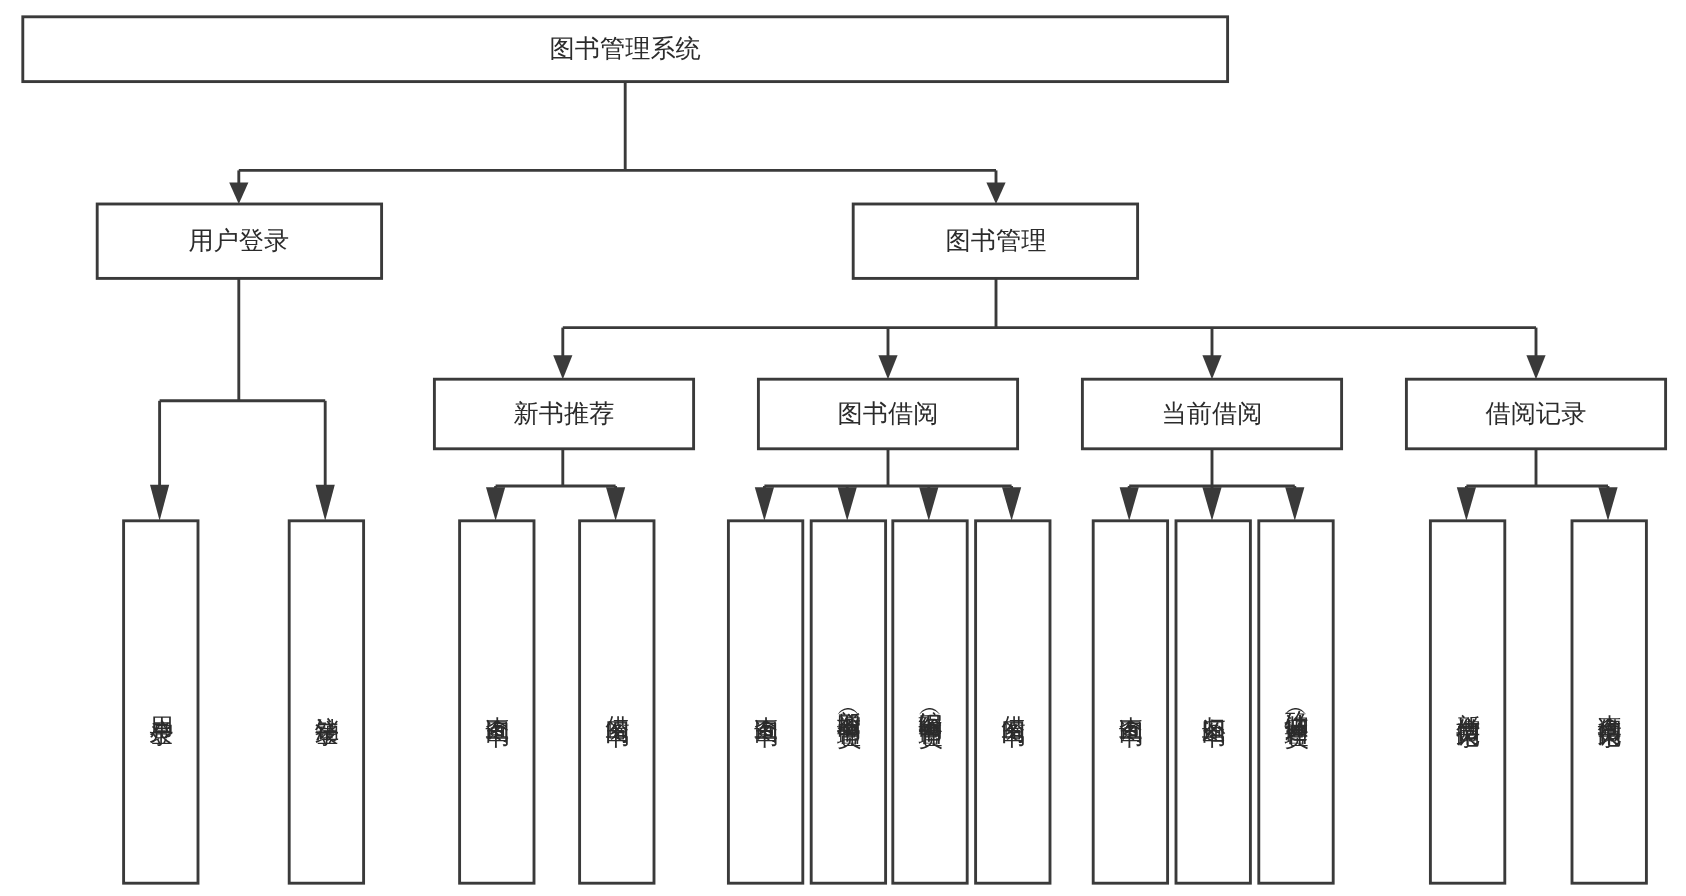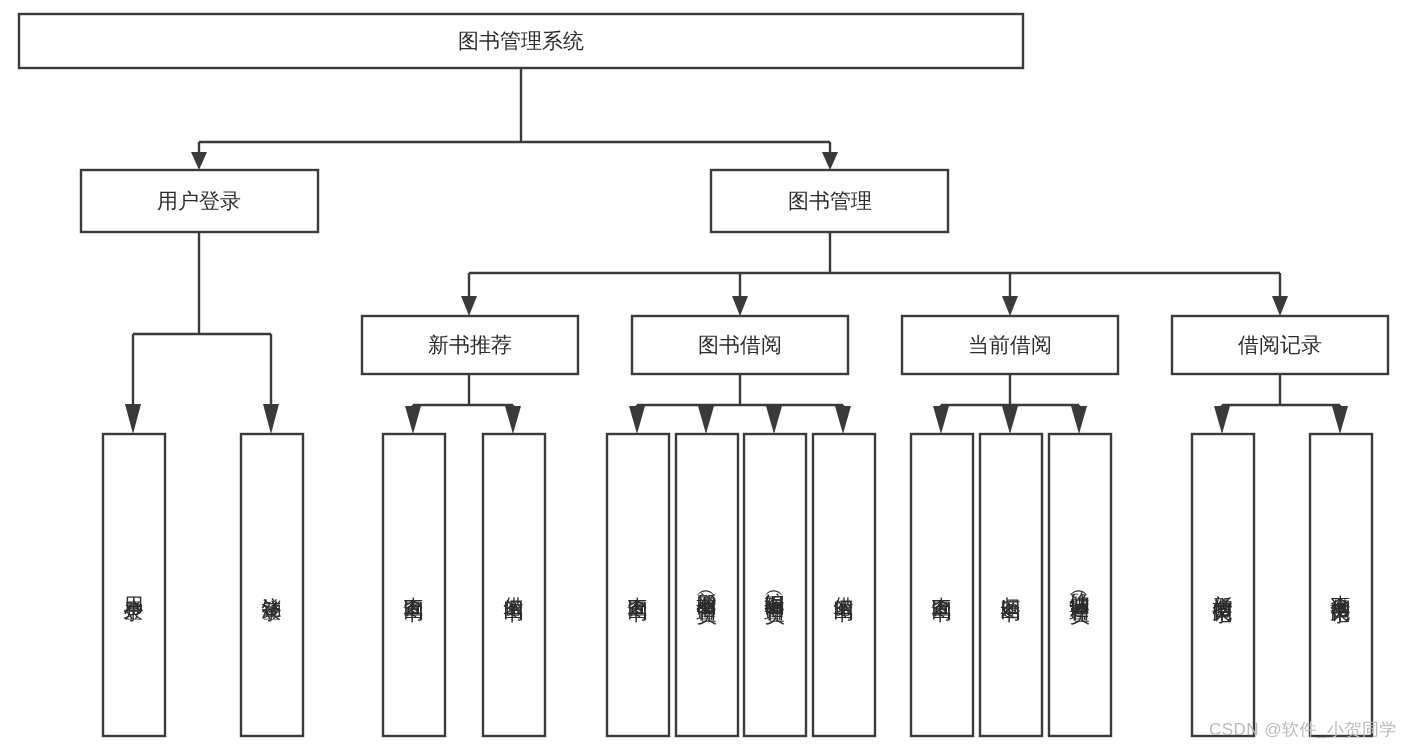--- a/index.html
+++ b/index.html
@@ -237,15 +237,14 @@
       <text class="node-label-v" x="1223" y="585">新增借阅记录</text>
     </g>
 
     <g>
       <rect class="node-box" x="1310" y="434" width="62" height="302"></rect>
       <text class="node-label-v" x="1341" y="585">查询借阅记录</text>
     </g>
 
   </svg>
 
-  <div class="watermark-text">CSDN @软件_小贺同学</div>
 
 </div>
 
 </body></html>

